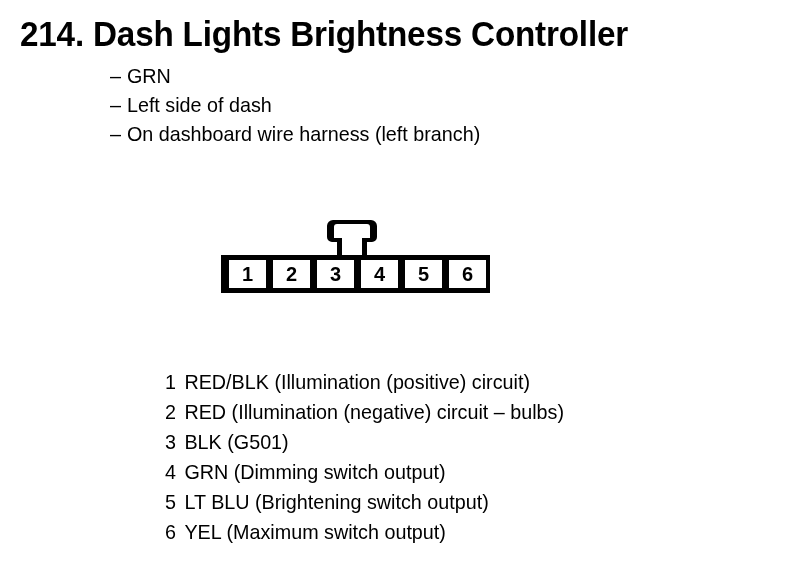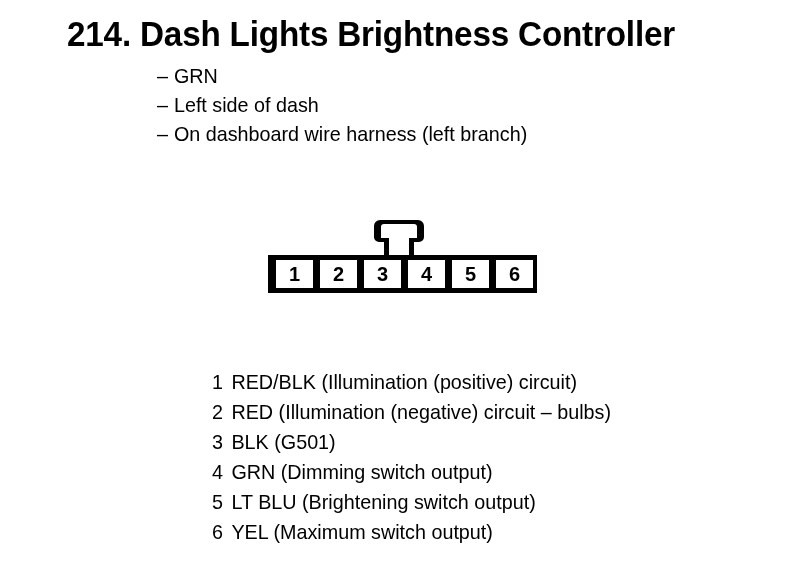--- a/index.html
+++ b/index.html
@@ -14,21 +14,20 @@
     overflow: hidden;
     font-family: "Liberation Sans", sans-serif;
     color: #000000;
     -webkit-font-smoothing: none;
   }
 
   .page {
     position: absolute;
     inset: 0;
     background: #ffffff;
-    margin-left: 47px;
   }
 
   
   .title {
     position: absolute;
     left: 20px;
     top: 16px;
     font-size: 35px;
     font-weight: bold;
     letter-spacing: -0.2px;

